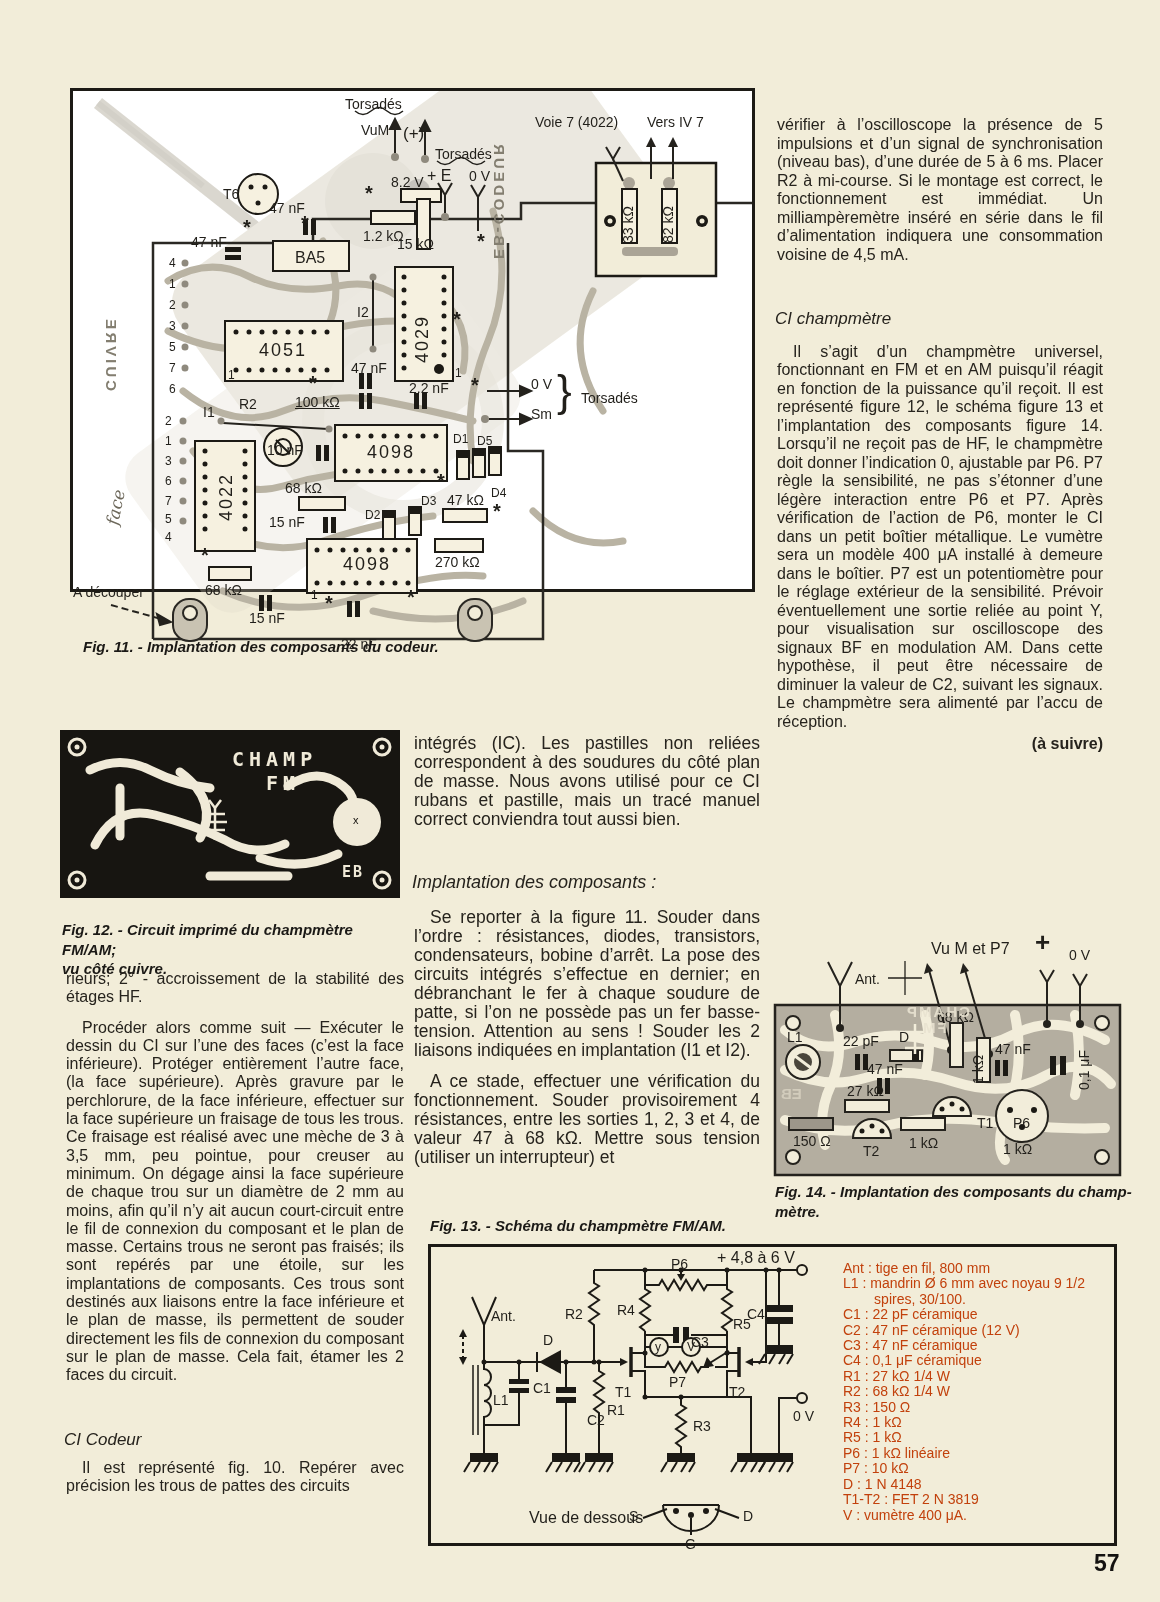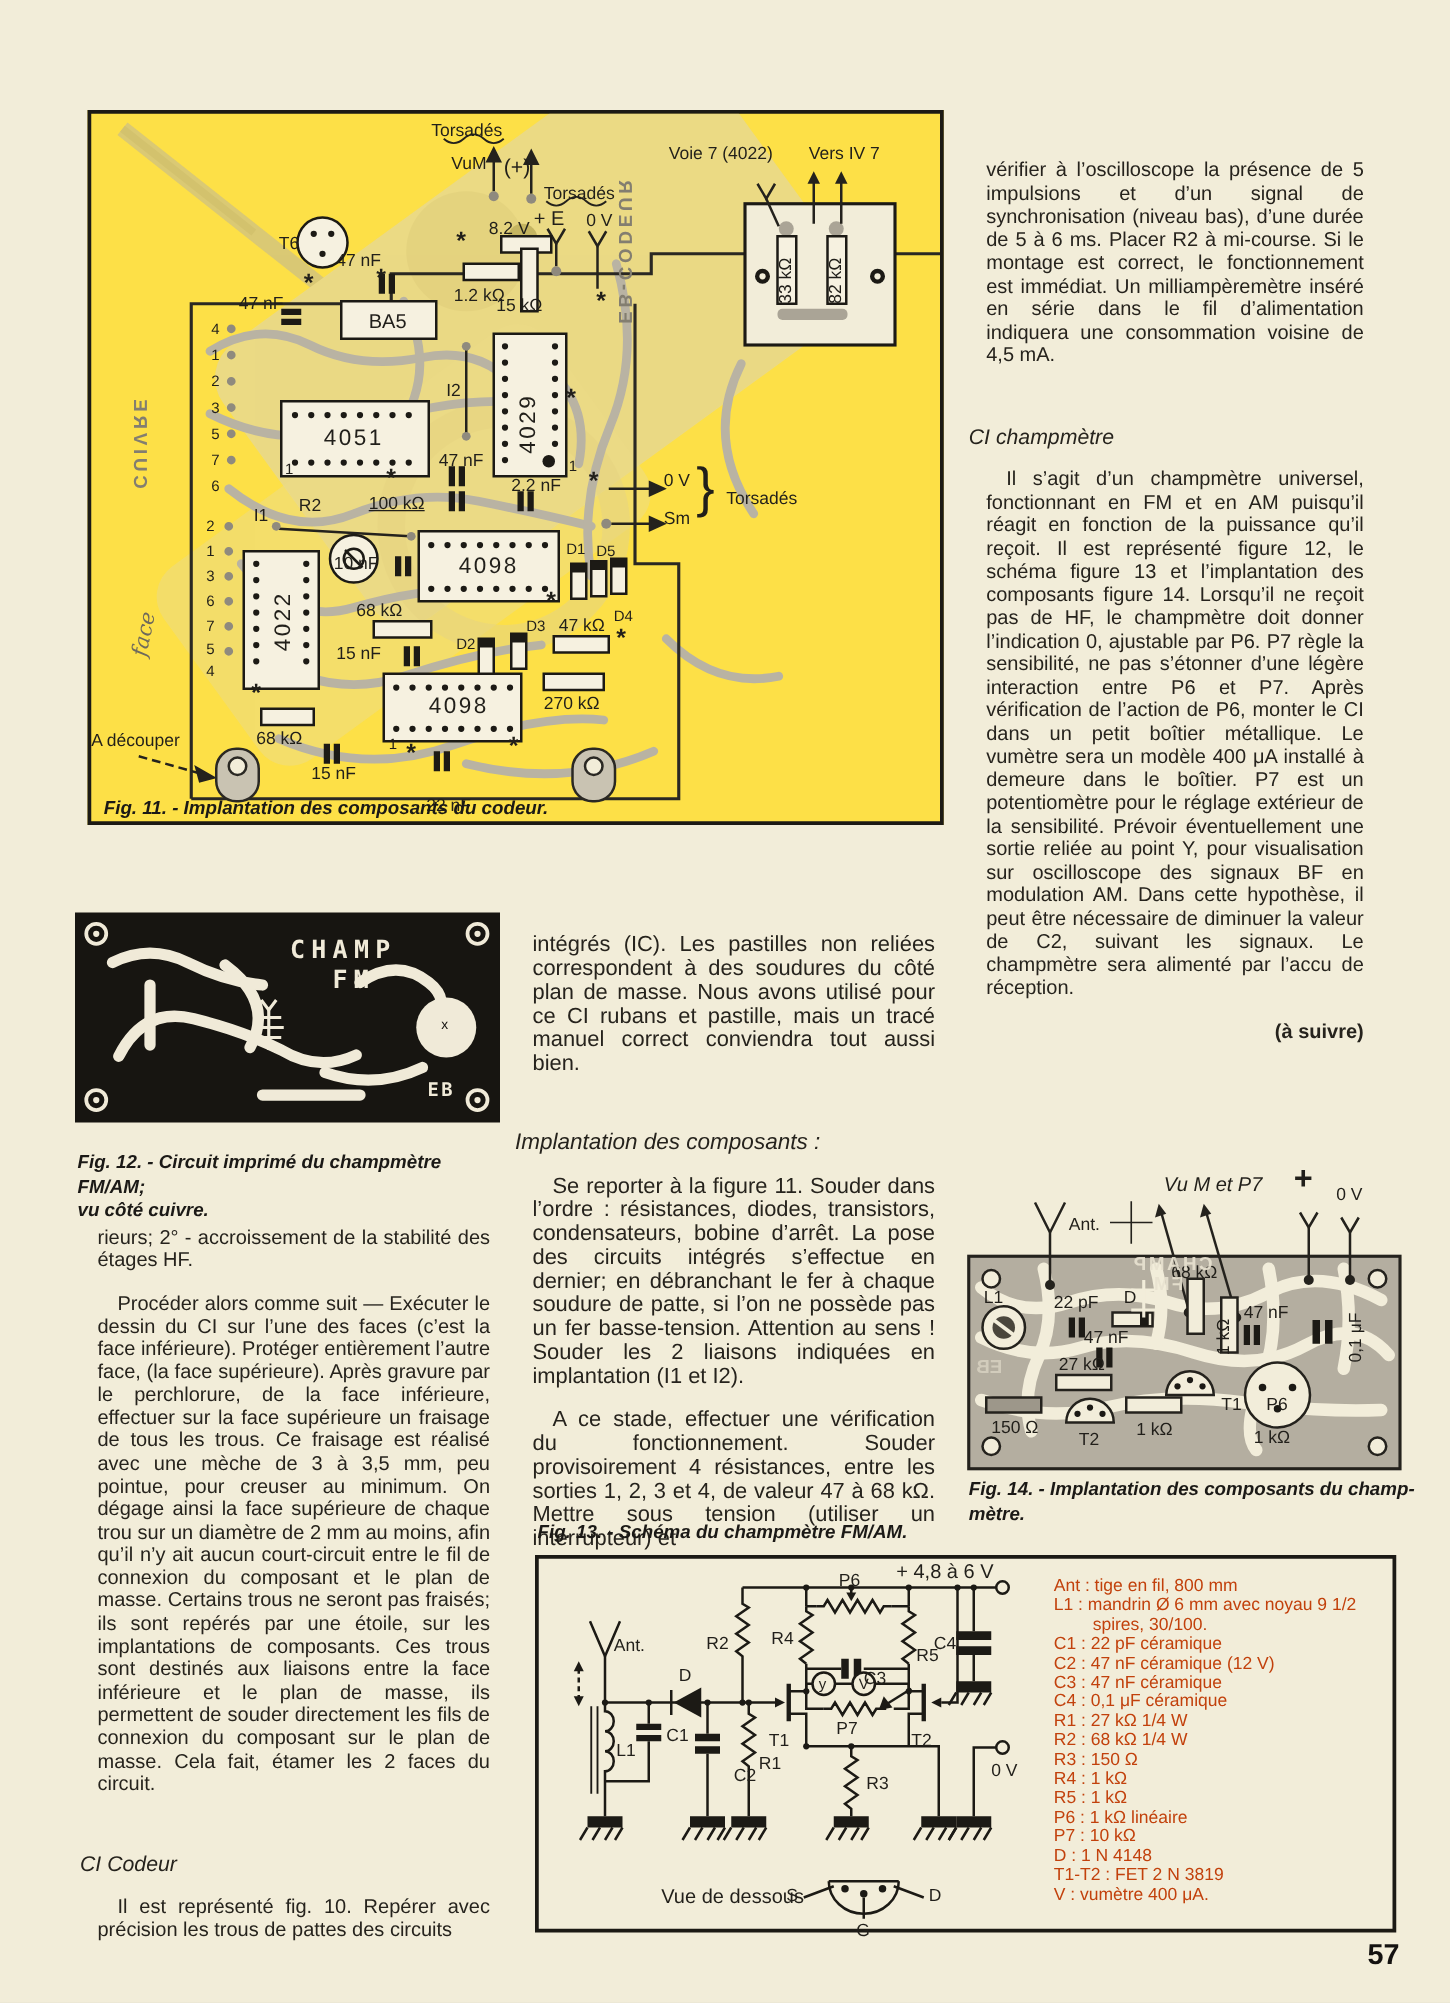--- a/index.html
+++ b/index.html
@@ -21,42 +21,42 @@
   .star{font-size:20px;font-weight:700;line-height:.6;}
   .brace{font-size:44px;font-weight:300;}
   .mt{font-size:12px;}
   .wt{font-family:"DejaVu Sans Mono",monospace;font-weight:700;font-size:20px;letter-spacing:5px;color:#f0ead8;}
   .wt2{font-family:"DejaVu Sans Mono",monospace;font-weight:700;font-size:15px;letter-spacing:2px;color:#f0ead8;}
   .xb{font-size:11px;color:#15130f;}
   .gmx{color:#e9e3d1;font-weight:700;letter-spacing:2px;font-size:15px;transform:scaleX(-1);opacity:.9;}
   .gm{color:#d2ccbc;font-weight:700;font-size:15px;transform:scaleX(-1);}
   .figcap{position:absolute;font:italic 700 15px/1.3 "Liberation Sans",sans-serif;color:#1b1916;white-space:pre-line;}
   .col{position:absolute;text-align:justify;}
-  .col p{margin:16px;}
+  .col p{margin:4px;}
   .ind{text-indent:16px;}
   .h-it{font-style:italic;font-weight:400;}
   .c-right{left:773px;top:112px;width:334px;font-size:16px;line-height:18.5px;}
   .c-right .h-it{font-size:17px;margin:46px 0 14px 2px;}
   .c-left{left:62px;top:966px;width:346px;font-size:16px;line-height:18.3px;}
   .c-left .h-it{font-size:17px;margin:46px 0 10px 2px;}
   .c-mid{left:410px;top:730px;width:354px;font-size:17.5px;line-height:19px;}
   .c-mid .h-it{font-size:18px;margin:44px 0 16px 2px;}
   .suivre{text-align:right;font-weight:700;margin-top:26px;}
   .parts{position:absolute;left:412px;top:14px;font-size:14px;line-height:15.4px;color:#c2410c;}
   .pline{white-space:pre;}
   .pagenum{position:absolute;left:1094px;top:1550px;font-size:23px;font-weight:700;color:#141210;}
   svg{position:absolute;left:0;top:0;}
   .sv{display:block;}
 </style>
 </head>
 <body>
 
 <div class="page">
 
-  <div class="fig frame" style="left:70px;top:88px;width:685px;height:572px;background:#fde047;">
+  <div class="fig frame" style="left:70px;top:88px;width:685px;height:504px;background:#ffffff;">
     <svg class="sv" width="679" height="566" viewBox="0 0 679 566">
 
       <g opacity="0.5">
         <line x1="25" y1="12" x2="250" y2="190" stroke="#b7b1a1" stroke-width="13"></line>
         <line x1="25" y1="12" x2="130" y2="95" stroke="#a9a393" stroke-width="6"></line>
         <rect x="120" y="40" width="470" height="270" rx="34" transform="rotate(-36 355 175)" fill="#d9d3c2"></rect>
         <circle cx="300" cy="110" r="48" fill="#ccc6b5"></circle>
         <circle cx="345" cy="100" r="12" fill="#8e897d"></circle>
         <rect x="60" y="250" width="380" height="190" rx="30" transform="rotate(-36 250 345)" fill="#ddd7c6" opacity=".55"></rect>
         <circle cx="330" cy="330" r="90" fill="none" stroke="#d0cab9" stroke-width="22" opacity=".6"></circle>
@@ -436,21 +436,21 @@
           <circle cx="257" cy="207" r="3"></circle>
       </g>
       <g stroke="#f2edda" stroke-width="2.5">
         <line x1="140" y1="112" x2="160" y2="112"></line>
           <line x1="138" y1="120" x2="162" y2="120"></line>
         <line x1="140" y1="128" x2="160" y2="128"></line>
           <line x1="150" y1="104" x2="150" y2="134"></line>
       </g>
     </svg>
     <div class="labels">
-        <span class="lbl fs16" style="left: 166px; top: 20px; font-style: italic;">Vu M et P7</span>
+        <span class="lbl fs16" style="left: 166px; top: 20px;">Vu M et P7</span>
         <span class="lbl big" style="left: 270px; top: 8px;">+</span>
         <span class="lbl" style="left: 304px; top: 28px;">0 V</span>
         <span class="lbl" style="left: 90px; top: 52px;">Ant.</span>
         <span class="lbl" style="left: 22px; top: 110px;">L1</span>
         <span class="lbl" style="left: 78px; top: 114px;">22 pF</span>
         <span class="lbl" style="left: 134px; top: 110px;">D</span>
         <span class="lbl" style="left: 102px; top: 142px;">47 nF</span>
         <span class="lbl" style="left: 172px; top: 90px;">68 kΩ</span>
         <span class="lbl rv" style="left: 206px; top: 164px;">1 kΩ</span>
         <span class="lbl" style="left: 82px; top: 164px;">27 kΩ</span>

